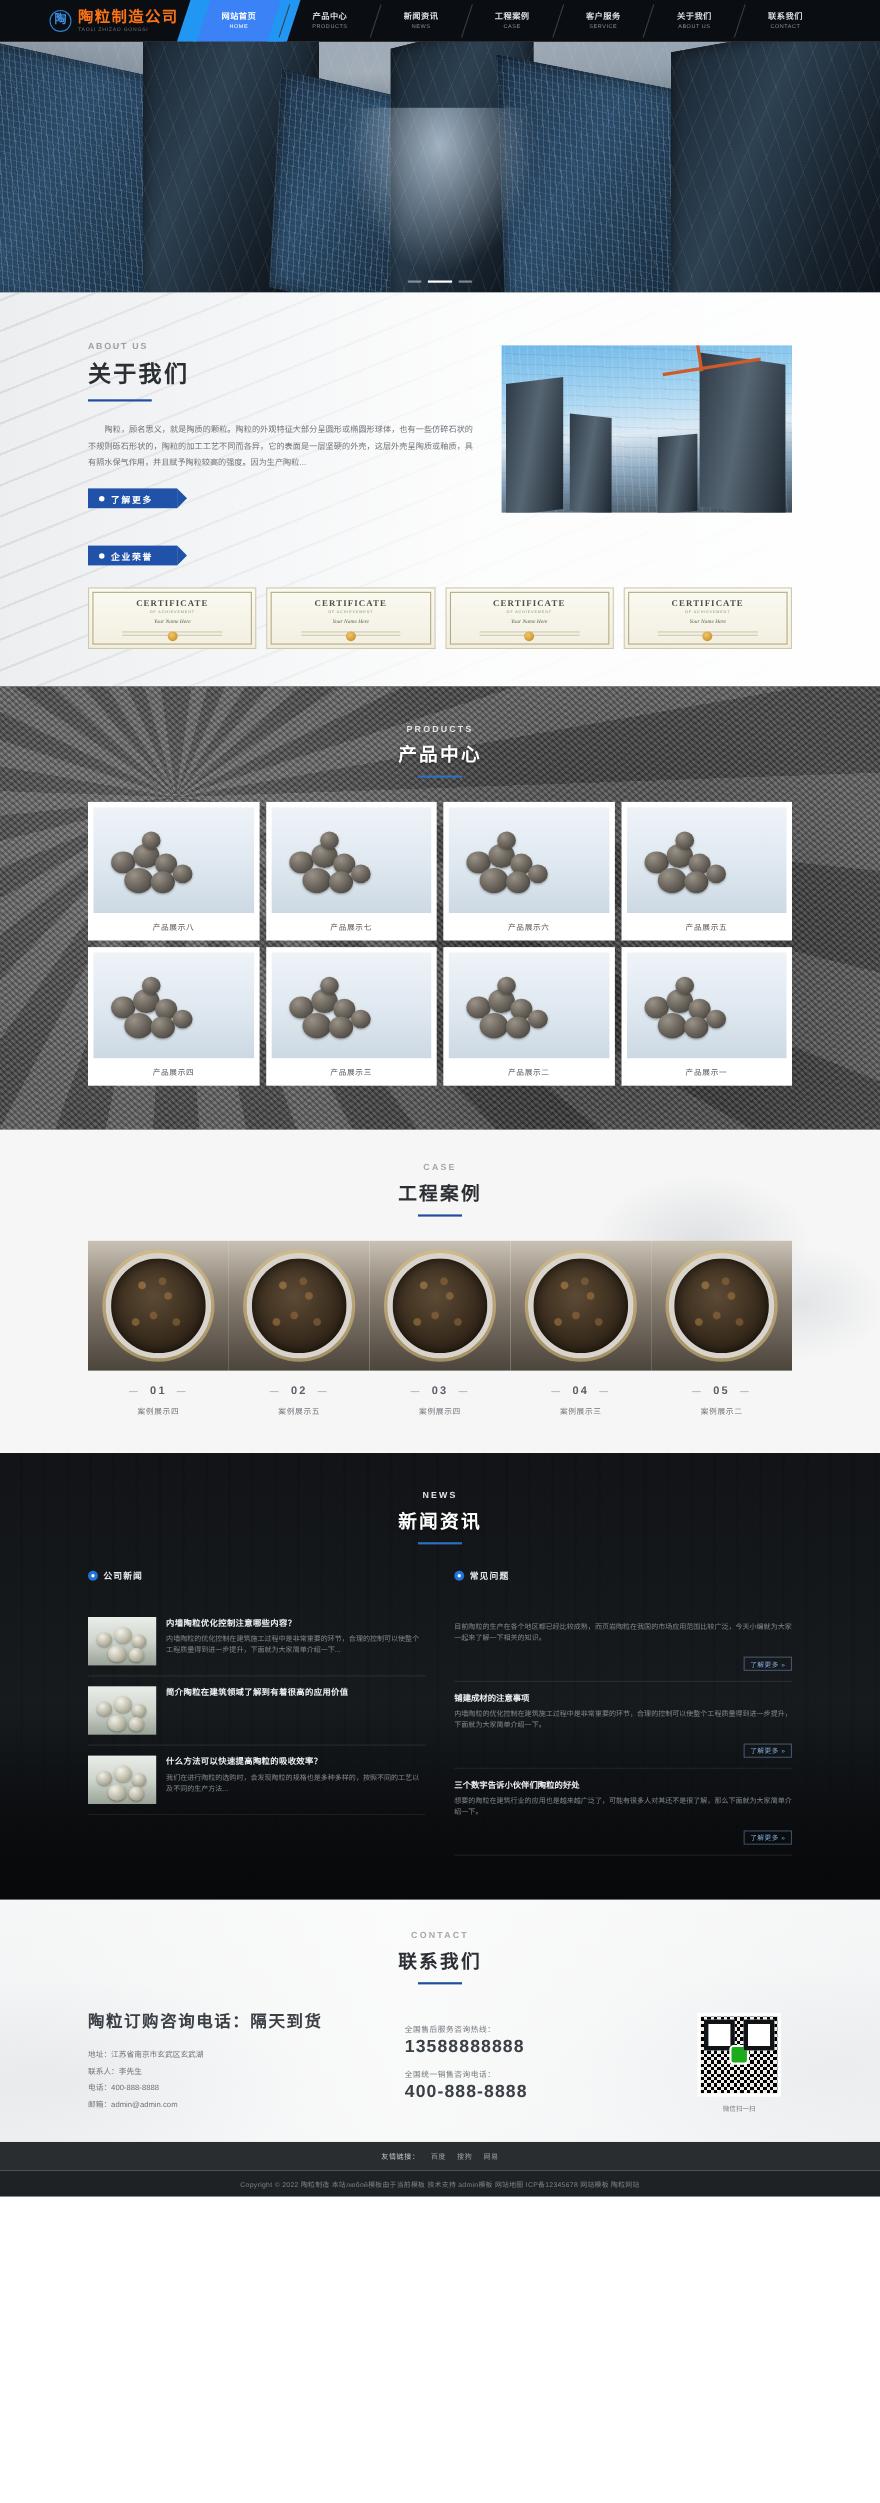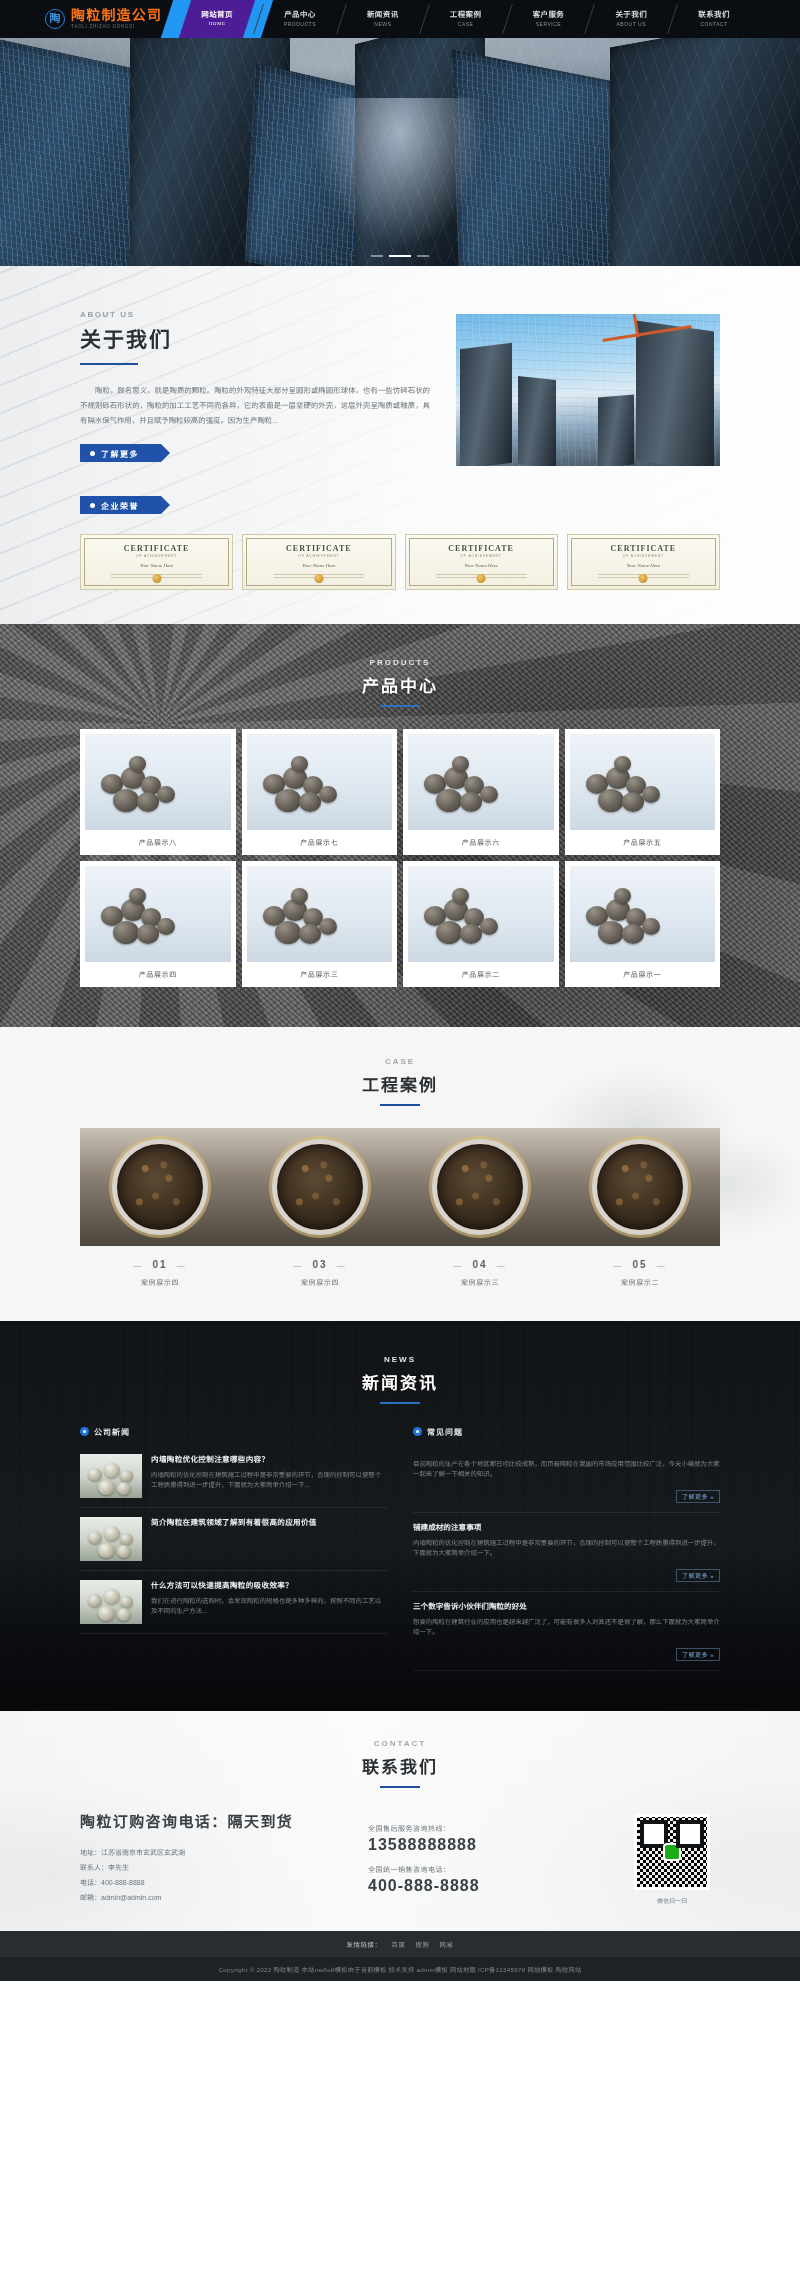--- a/index.html
+++ b/index.html
@@ -47,21 +47,21 @@
     flex: 1;
     display: flex; flex-direction: column;
     align-items: center; justify-content: center;
     color: #d9dde0;
     text-decoration: none;
     padding: 0 2px;
     cursor: pointer;
   }
   .nav-item .cn { font-size: 7.5px; line-height: 10px; font-weight: bold; letter-spacing: .4px; }
   .nav-item .en { font-size: 5px; line-height: 8px; color: #8b9298; letter-spacing: .5px; }
-  .nav-item.active { background: #4c1d95; font-family: Liberation Serif, serif; }
+  .nav-item.active { background: #3b82f6; }
   .nav-item.active .cn, .nav-item.active .en { color: #fff; }
   .nav-item.active::before {
     content: ""; position: absolute; left: -9px; top: 0; bottom: 0; width: 18px;
     background: #2196f3; transform: skewX(-18deg);
   }
   .nav-item.active::after {
     content: ""; position: absolute; right: -9px; top: 0; bottom: 0; width: 18px;
     background: #2196f3; transform: skewX(-18deg);
   }
   .nav-sep { width: 1px; align-self: stretch; position: relative; }
@@ -312,21 +312,21 @@
       linear-gradient(180deg, rgba(12,14,16,.88) 0%, rgba(20,23,26,.90) 60%, rgba(10,12,14,.95) 100%),
       repeating-linear-gradient(90deg, #3a3f45 0 18px, #2a2f34 18px 21px),
       repeating-linear-gradient(0deg, #343a40 0 14px, #262b30 14px 16px);
   }
   .news-bg::after{
     content:""; position:absolute; left:0; right:0; bottom:0; height:45%;
     background: linear-gradient(180deg, rgba(10,12,14,0), rgba(6,8,10,.9));
   }
   .news-grid { position: relative; width: 640px; margin: 22px auto 0; display: flex; gap: 26px; }
   .news-col { flex: 1; }
-  .news-tab { display: flex; align-items: center; gap: 5px; margin-bottom: 8px; }
+  .news-tab { display: flex; align-items: flex-end; gap: 5px; margin-bottom: 24px; }
   .news-tab .dot {
     width: 9px; height: 9px; border-radius: 50%; background: #1e74d8;
     position: relative; flex: none;
   }
   .news-tab .dot::after {
     content: ""; position: absolute; left: 3px; top: 3px; width: 3px; height: 3px; border-radius: 50%; background: #fff;
   }
   .news-tab .lb { color: #e6e9ec; font-size: 8px; font-weight: bold; letter-spacing: 1px; }
 
   .ni { display: flex; gap: 9px; padding: 9px 0; border-bottom: 1px solid rgba(255,255,255,.08); cursor: pointer; }
@@ -670,20 +670,29 @@
         <div class="case-meta">
           <div class="case-no">—&nbsp;<b>01</b>&nbsp;—</div>
           <div class="case-name">案例展示四</div>
         </div>
       </div>
       <div class="case-col">
         <div class="case-img">
             <div class="bucket"></div>
           </div>
         <div class="case-meta">
+          <div class="case-no">—&nbsp;<b>02</b>&nbsp;—</div>
+          <div class="case-name">案例展示五</div>
+        </div>
+      </div>
+      <div class="case-col">
+        <div class="case-img">
+            <div class="bucket"></div>
+          </div>
+        <div class="case-meta">
           <div class="case-no">—&nbsp;<b>03</b>&nbsp;—</div>
           <div class="case-name">案例展示四</div>
         </div>
       </div>
       <div class="case-col">
         <div class="case-img">
             <div class="bucket"></div>
           </div>
         <div class="case-meta">
           <div class="case-no">—&nbsp;<b>04</b>&nbsp;—</div>

